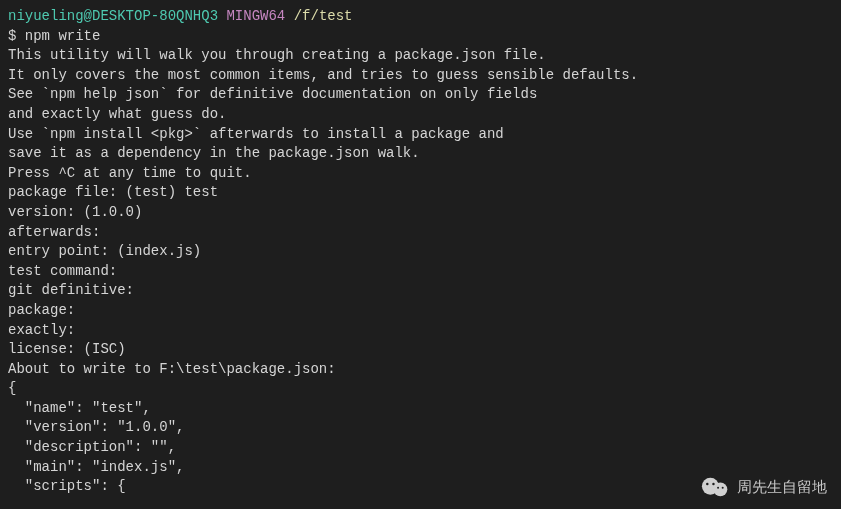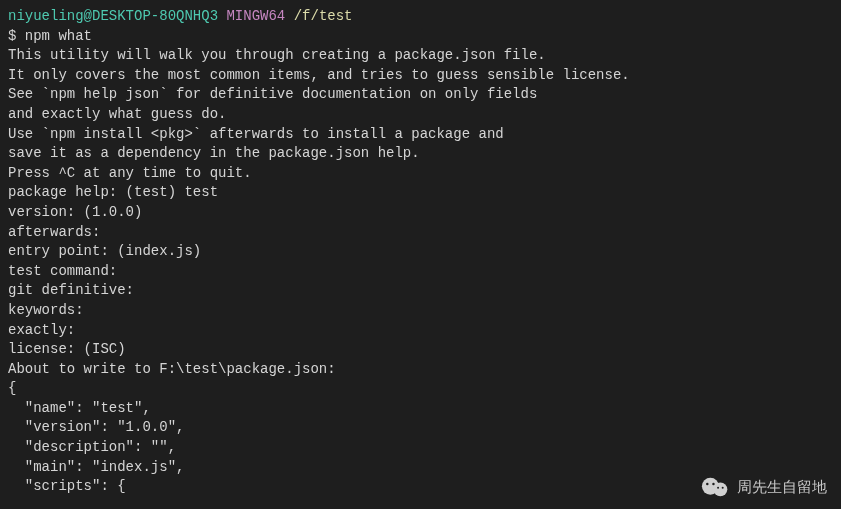--- a/index.html
+++ b/index.html
@@ -42,38 +42,38 @@
       height: 20px;
       margin-right: 8px;
       position: relative;
     }
     .watermark-icon svg { display: block; }
   </style>
 </head>
 <body>
 
 <div class="term-line prompt-line"><span class="user">niyueling@DESKTOP-80QNHQ3</span> <span class="host">MINGW64</span> <span class="path">/f/test</span></div>
-<div class="term-line"><span class="white">$</span> <span class="white">npm what</span></div>
+<div class="term-line"><span class="white">$</span> <span class="white">npm write</span></div>
 <div class="term-line white">This utility will walk you through creating a package.json file.</div>
-<div class="term-line white">It only covers the most common items, and tries to guess sensible license.</div>
+<div class="term-line white">It only covers the most common items, and tries to guess sensible defaults.</div>
 <div class="term-line white"></div>
 <div class="term-line white">See `npm help json` for definitive documentation on only fields</div>
 <div class="term-line white">and exactly what guess do.</div>
 <div class="term-line white"></div>
 <div class="term-line white">Use `npm install &lt;pkg&gt;` afterwards to install a package and</div>
-<div class="term-line white">save it as a dependency in the package.json help.</div>
+<div class="term-line white">save it as a dependency in the package.json walk.</div>
 <div class="term-line white"></div>
 <div class="term-line white">Press ^C at any time to quit.</div>
-<div class="term-line white">package help: (test) test</div>
+<div class="term-line white">package file: (test) test</div>
 <div class="term-line white">version: (1.0.0)</div>
 <div class="term-line white">afterwards:</div>
 <div class="term-line white">entry point: (index.js)</div>
 <div class="term-line white">test command:</div>
 <div class="term-line white">git definitive:</div>
-<div class="term-line white">keywords:</div>
+<div class="term-line white">package:</div>
 <div class="term-line white">exactly:</div>
 <div class="term-line white">license: (ISC)</div>
 <div class="term-line white">About to write to F:\test\package.json:</div>
 <div class="term-line white"></div>
 <div class="term-line white">{</div>
 <div class="term-line white">  "name": "test",</div>
 <div class="term-line white">  "version": "1.0.0",</div>
 <div class="term-line white">  "description": "",</div>
 <div class="term-line white">  "main": "index.js",</div>
 <div class="term-line white">  "scripts": {</div>

